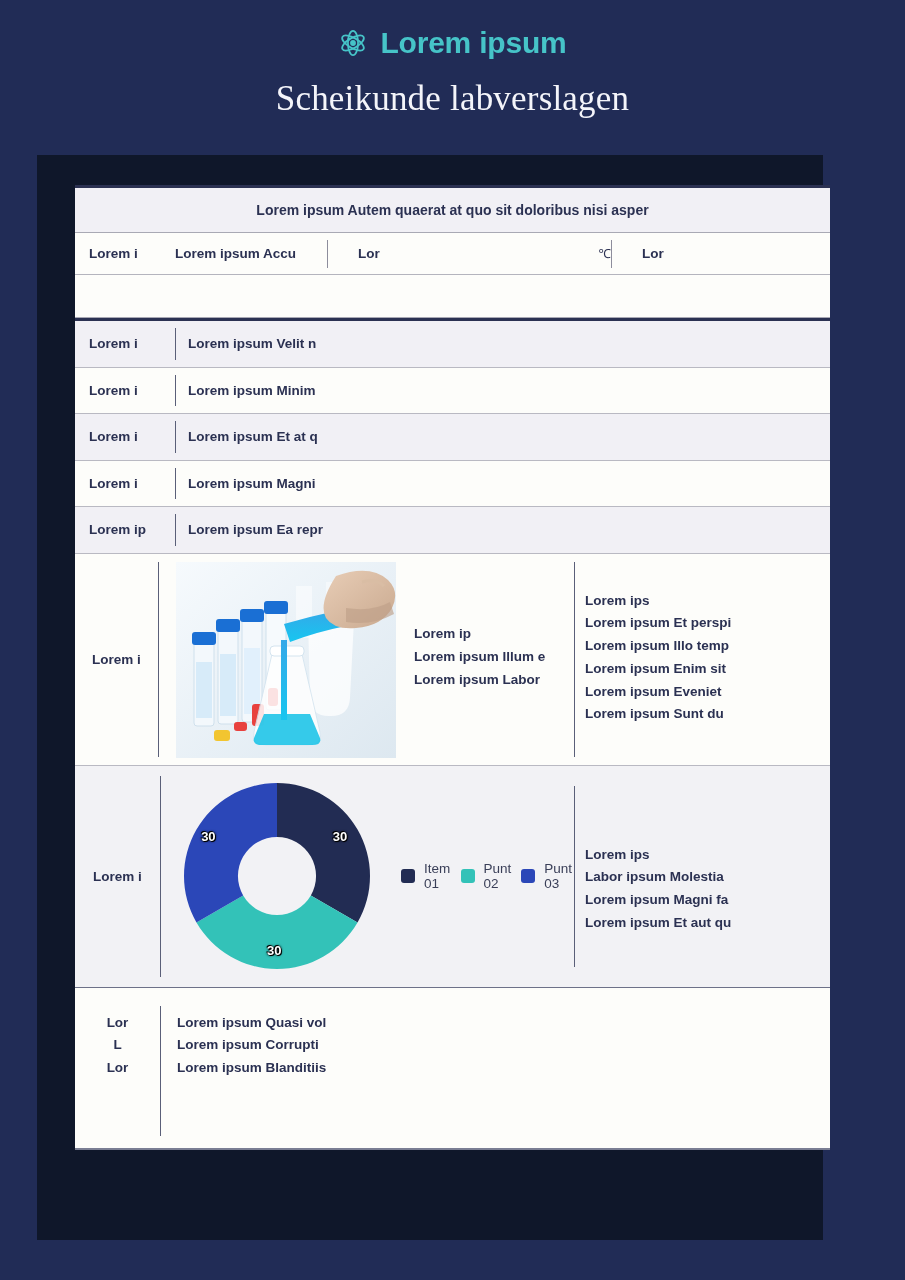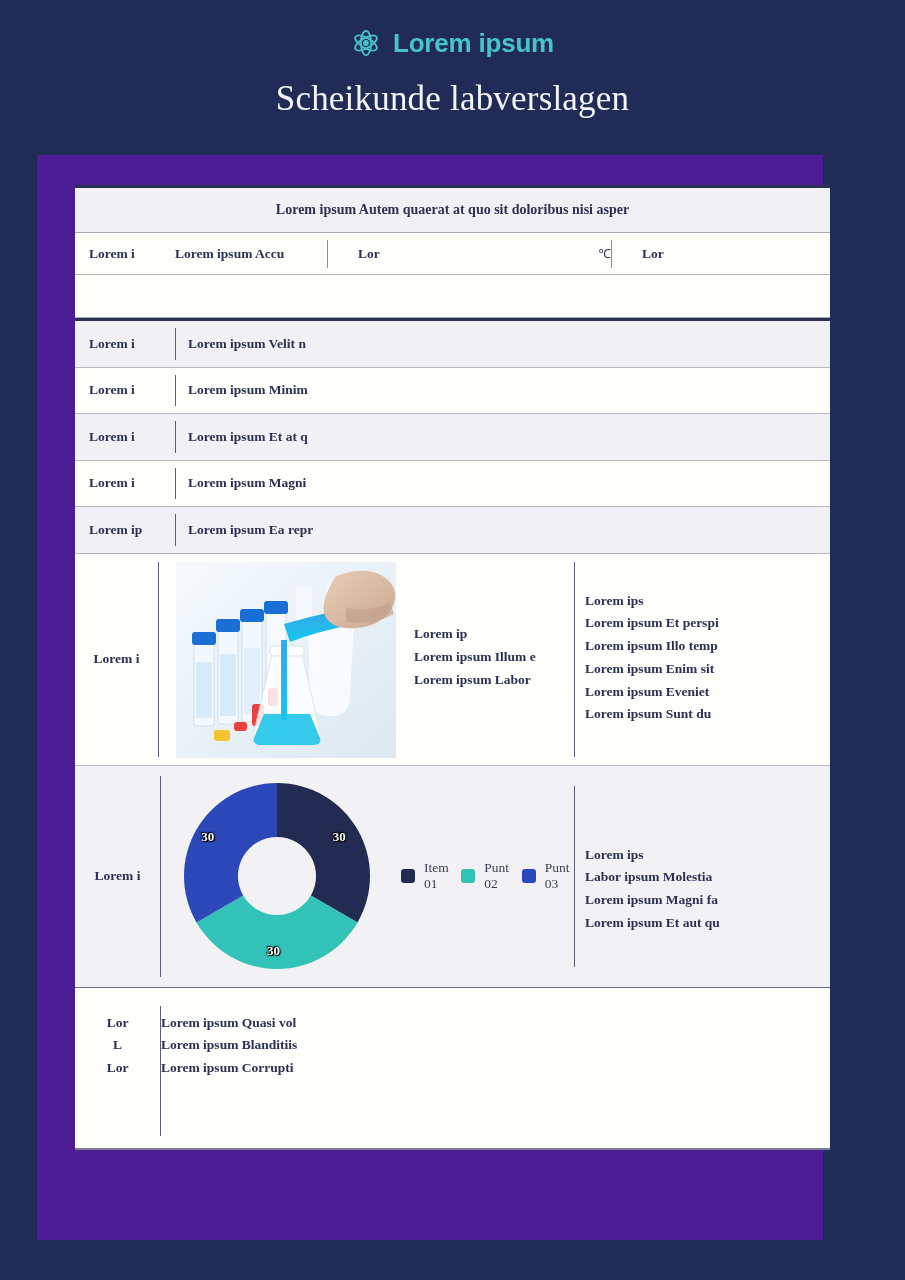--- a/index.html
+++ b/index.html
@@ -30,43 +30,42 @@
     display: flex;
     align-items: center;
     gap: 12px;
     height: 38px;
   }
 
   .brand-icon { width: 30px; height: 30px; display: block; }
 
   .brand-name {
     color: #46c4c8;
-    font-size: 26px;
+    font-size: 30px;
     font-weight: bold;
     letter-spacing: -0.2px;
   }
 
   .doc-title {
     margin-top: 17px;
     color: #f4f5fa;
     font-family: "Liberation Serif", serif;
     font-size: 35px;
     font-weight: normal;
     letter-spacing: 0.2px;
   }
 
   
   .sheet {
     position: absolute;
     left: 37px;
     top: 155px;
     width: 786px;
     height: 1085px;
-    background: #4c1d95;
-    font-family: Liberation Serif, serif;
+    background: #0f172a;
   }
 
   .sheet-inner {
     position: absolute;
     left: 38px;
     top: 30px;
     width: 755px;
   }
 
   
@@ -319,20 +318,21 @@
   .foot-keys span {
     color: #2b3152;
     font-size: 13.5px;
     font-weight: bold;
     line-height: 22.8px;
   }
 
   .foot-vals {
     flex: 1;
     border-left: 1px solid #5a5f78;
+    padding-left: 16px;
     padding-top: 6px;
     align-self: stretch;
     margin-bottom: 12px;
   }
 
   .foot-vals p {
     color: #2b3152;
     font-size: 13.5px;
     font-weight: bold;
     line-height: 22.8px;
@@ -519,20 +519,20 @@
     </div>
 
     <div class="foot-row">
       <div class="foot-keys">
         <span>Lor</span>
         <span>L</span>
         <span>Lor</span>
       </div>
       <div class="foot-vals">
         <p>Lorem ipsum Quasi vol</p>
+        <p>Lorem ipsum Corrupti</p>
         <p>Lorem ipsum Blanditiis</p>
-        <p>Lorem ipsum Corrupti</p>
       </div>
     </div>
 
     <div class="rule-bottom"></div>
   </div>
 </main>
 
 </body></html>

